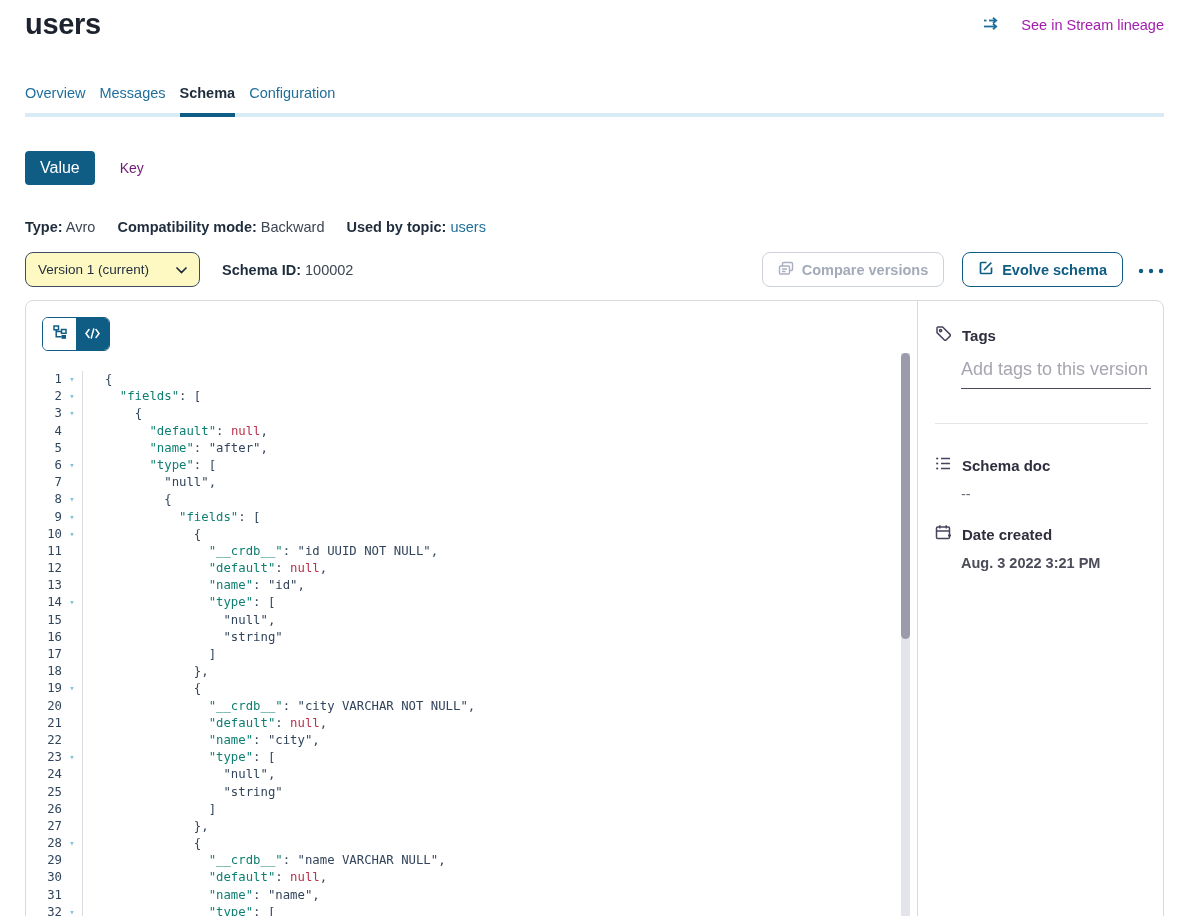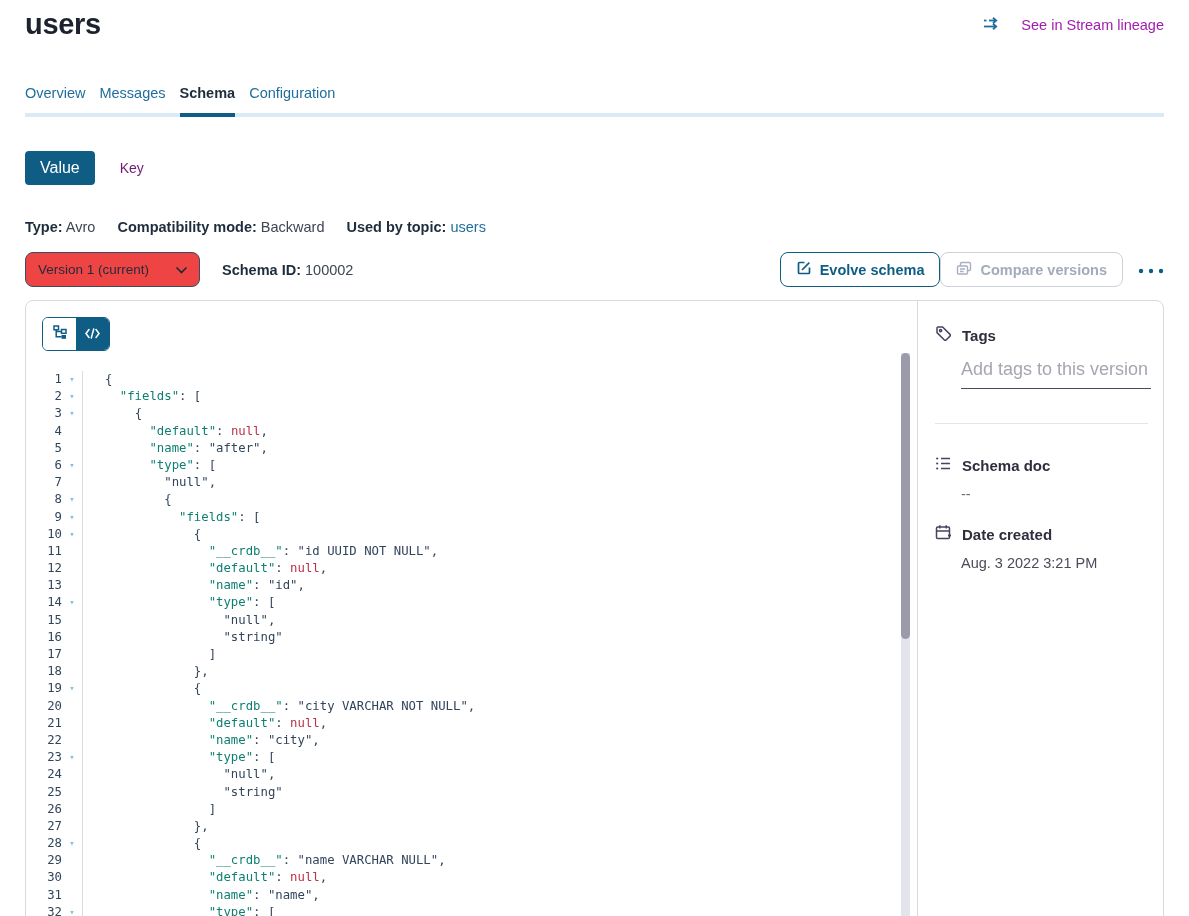--- a/index.html
+++ b/index.html
@@ -22,21 +22,21 @@
   .vk-btn { background:#0f5d84; color:#fff; font-size:16px; padding:8px 15px; border:none; border-radius:4px; cursor:pointer; font-family:inherit; }
   .vk-key { color:#701a75; font-size:14px; margin-left:25px; cursor:pointer; }
 
   
   .meta { margin-top:34px; display:flex; gap:22px; font-size:14.5px; color:#3e4653; }
   .meta b { color:#1e2c3c; }
   .meta .lnk { color:#1f6e9c; cursor:pointer; }
 
   
   .ctrls { margin-top:17px; display:flex; align-items:center; }
-  .select { width:175px; height:35px; border:1px solid #3c4d61; border-radius:8px; padding:0 12px; display:flex; justify-content:space-between; align-items:center; font-size:13.5px; color:#1e2c3c; cursor:pointer; background:#ef4444; }
+  .select { width:175px; height:35px; border:1px solid #3c4d61; border-radius:8px; padding:0 12px; display:flex; justify-content:space-between; align-items:center; font-size:13.5px; color:#1e2c3c; cursor:pointer; background:#fef9c3; }
   .schema-id { margin-left:22px; font-size:14.5px; color:#3e4653; }
   .schema-id b { color:#1e2c3c; }
   .sp { flex:1; }
   .btn { height:35px; border-radius:8px; display:flex; align-items:center; gap:8px; padding:0 15px; font-size:14.5px; background:#fff; cursor:pointer; font-family:inherit; }
   .btn-compare { border:1px solid #ccd1da; color:#a3aab9; font-weight:600; cursor:default; }
   .btn-evolve { margin-left:18px; border:1.5px solid #0f5d84; color:#0f5d84; font-weight:700; }
   .more-btn { margin-left:15px; background:none; border:none; cursor:pointer; display:flex; align-items:center; }
 
   
   .panel { margin-top:13px; border:1px solid #d7dade; border-radius:8px; display:flex; height:660px; overflow:hidden; }
@@ -62,21 +62,21 @@
 
   
   .side { width:246px; flex-shrink:0; border-left:1px solid #d7dade; padding:24px 0 0 17px; }
   .sec-head { display:flex; align-items:center; gap:10px; font-size:15px; font-weight:700; color:#2e2e3e; }
   .tags-input { display:block; margin:14px 0 0 26px; width:190px; border:none; border-bottom:1px solid #4a4a5c; padding:0 0 8px 0; font-size:18px; font-family:inherit; color:#333; background:transparent; outline:none; }
   .tags-input::placeholder { color:#a6a6b0; }
   .side-div { margin-top:34px; width:213px; border:none; border-top:1px solid #e4e4e9; }
   .sec-schemadoc { margin-top:32px; }
   .sec-val { margin:12px 0 0 26px; font-size:14.5px; color:#6b6b78; }
   .sec-date { margin-top:22px; }
-  .date-val { margin:11px 0 0 26px; font-size:14.5px; color:#4c4c5a; }
+  .date-val { margin:11px 0 0 26px; font-size:14.5px; color:#4c4c5a;font-weight:bold; }
 
   .ic { display:block; }
 </style>
 </head>
 <body>
 
 <div class="page">
 
   <div class="hdr">
     <div class="title">users</div>
@@ -118,38 +118,38 @@
       <span class="ic">
         <svg width="11" height="7" viewBox="0 0 11 7" fill="none" stroke="#1e2c3c" stroke-width="1.7" stroke-linecap="round">
             <path d="M1 1 L5.5 5.5 L10 1"></path>
           </svg>
       </span>
     </div>
     <div class="schema-id">
       <b>Schema ID:</b> <span>100002</span>
     </div>
     <div class="sp"></div>
-    <button class="btn btn-evolve">
-      <span class="ic">
-        <svg width="16" height="16" viewBox="0 0 16 16" fill="none" stroke="#0f5d84" stroke-width="1.7">
-          <path d="M8.5 2.5 H3.5 a1 1 0 0 0 -1 1 V12.5 a1 1 0 0 0 1 1 H12.5 a1 1 0 0 0 1 -1 V7.5"></path>
-          <path d="M6 10 L13.3 2.7"></path>
-        </svg>
-      </span>
-      <span>Evolve schema</span>
-    </button>
     <button class="btn btn-compare">
       <span class="ic">
         <svg width="16" height="15" viewBox="0 0 16 15" fill="none" stroke="#a9aec0" stroke-width="1.4">
           <rect x="4.5" y="1.5" width="10" height="8" rx="1.2"></rect>
           <rect x="1.5" y="5" width="10" height="8" rx="1.2" fill="#ffffff"></rect>
           <path d="M4 8 h5 M4 10.5 h3.5"></path>
         </svg>
       </span>
       <span>Compare versions</span>
+    </button>
+    <button class="btn btn-evolve">
+      <span class="ic">
+        <svg width="16" height="16" viewBox="0 0 16 16" fill="none" stroke="#0f5d84" stroke-width="1.7">
+          <path d="M8.5 2.5 H3.5 a1 1 0 0 0 -1 1 V12.5 a1 1 0 0 0 1 1 H12.5 a1 1 0 0 0 1 -1 V7.5"></path>
+          <path d="M6 10 L13.3 2.7"></path>
+        </svg>
+      </span>
+      <span>Evolve schema</span>
     </button>
     <button class="more-btn">
       <span class="ic">
         <svg width="26" height="6" viewBox="0 0 26 6" fill="#0f5d84">
           <circle cx="3" cy="3" r="2.2"></circle>
             <circle cx="13" cy="3" r="2.2"></circle>
             <circle cx="23" cy="3" r="2.2"></circle>
         </svg>
       </span>
     </button>

